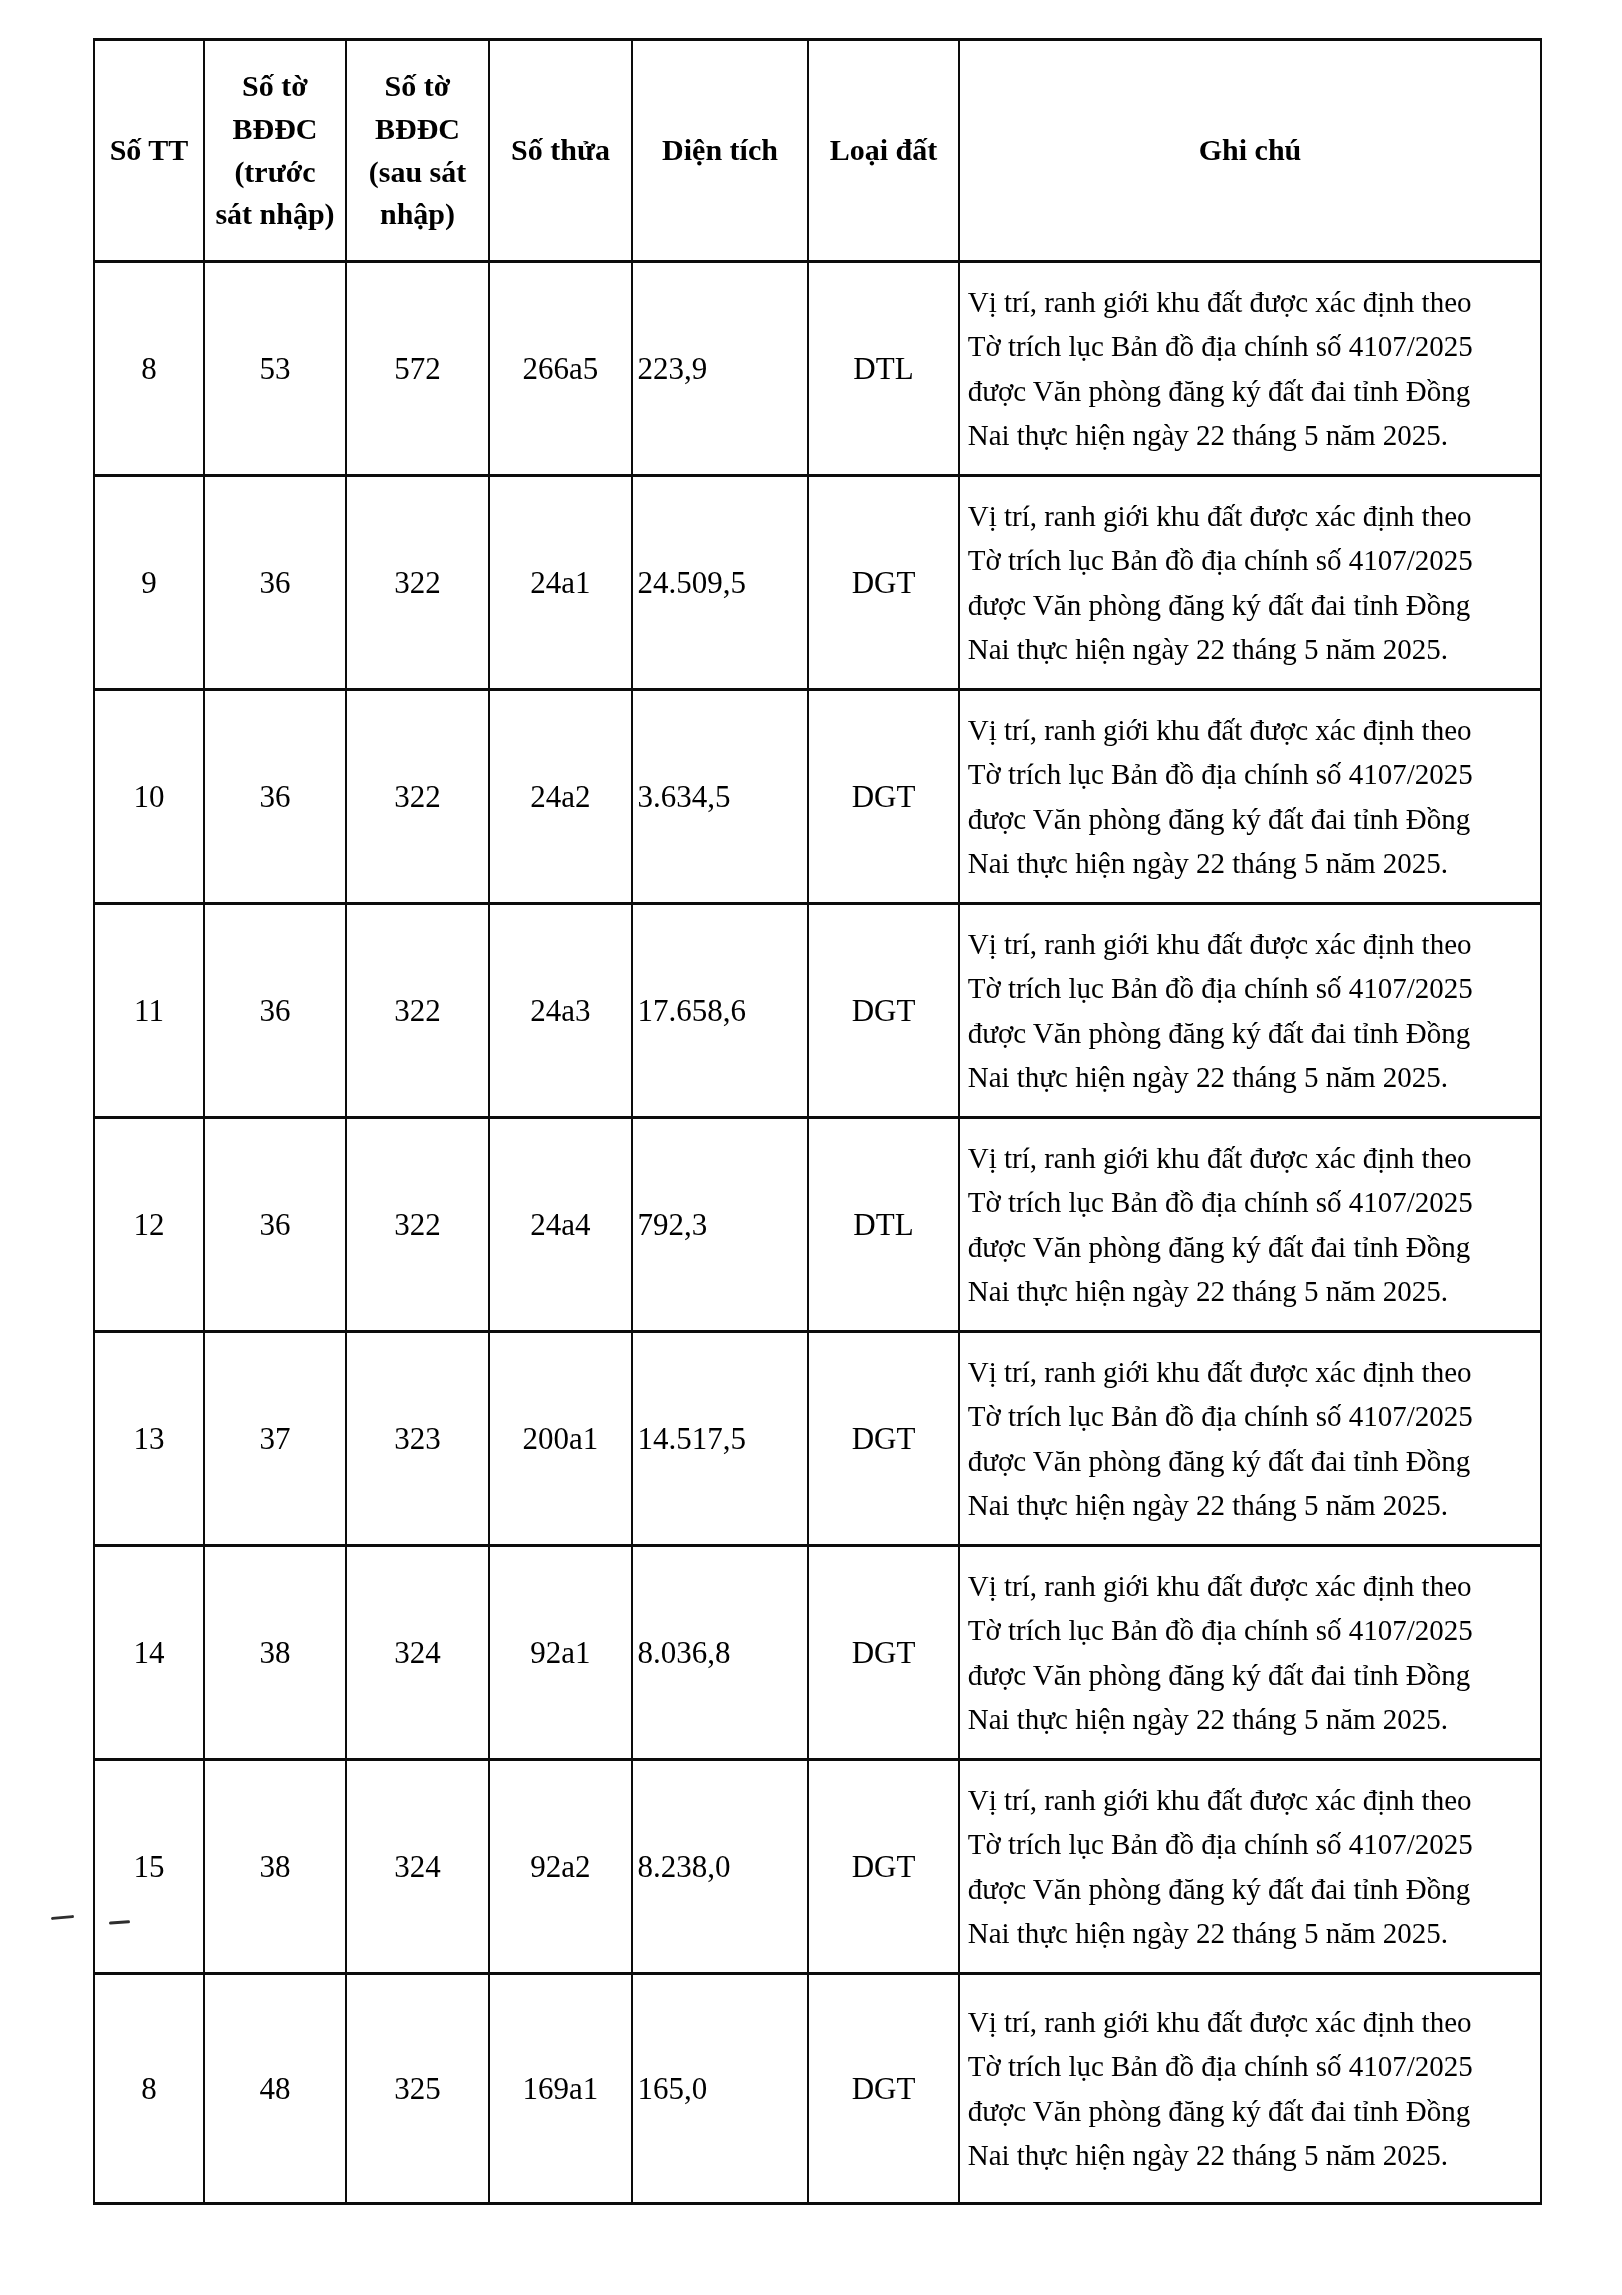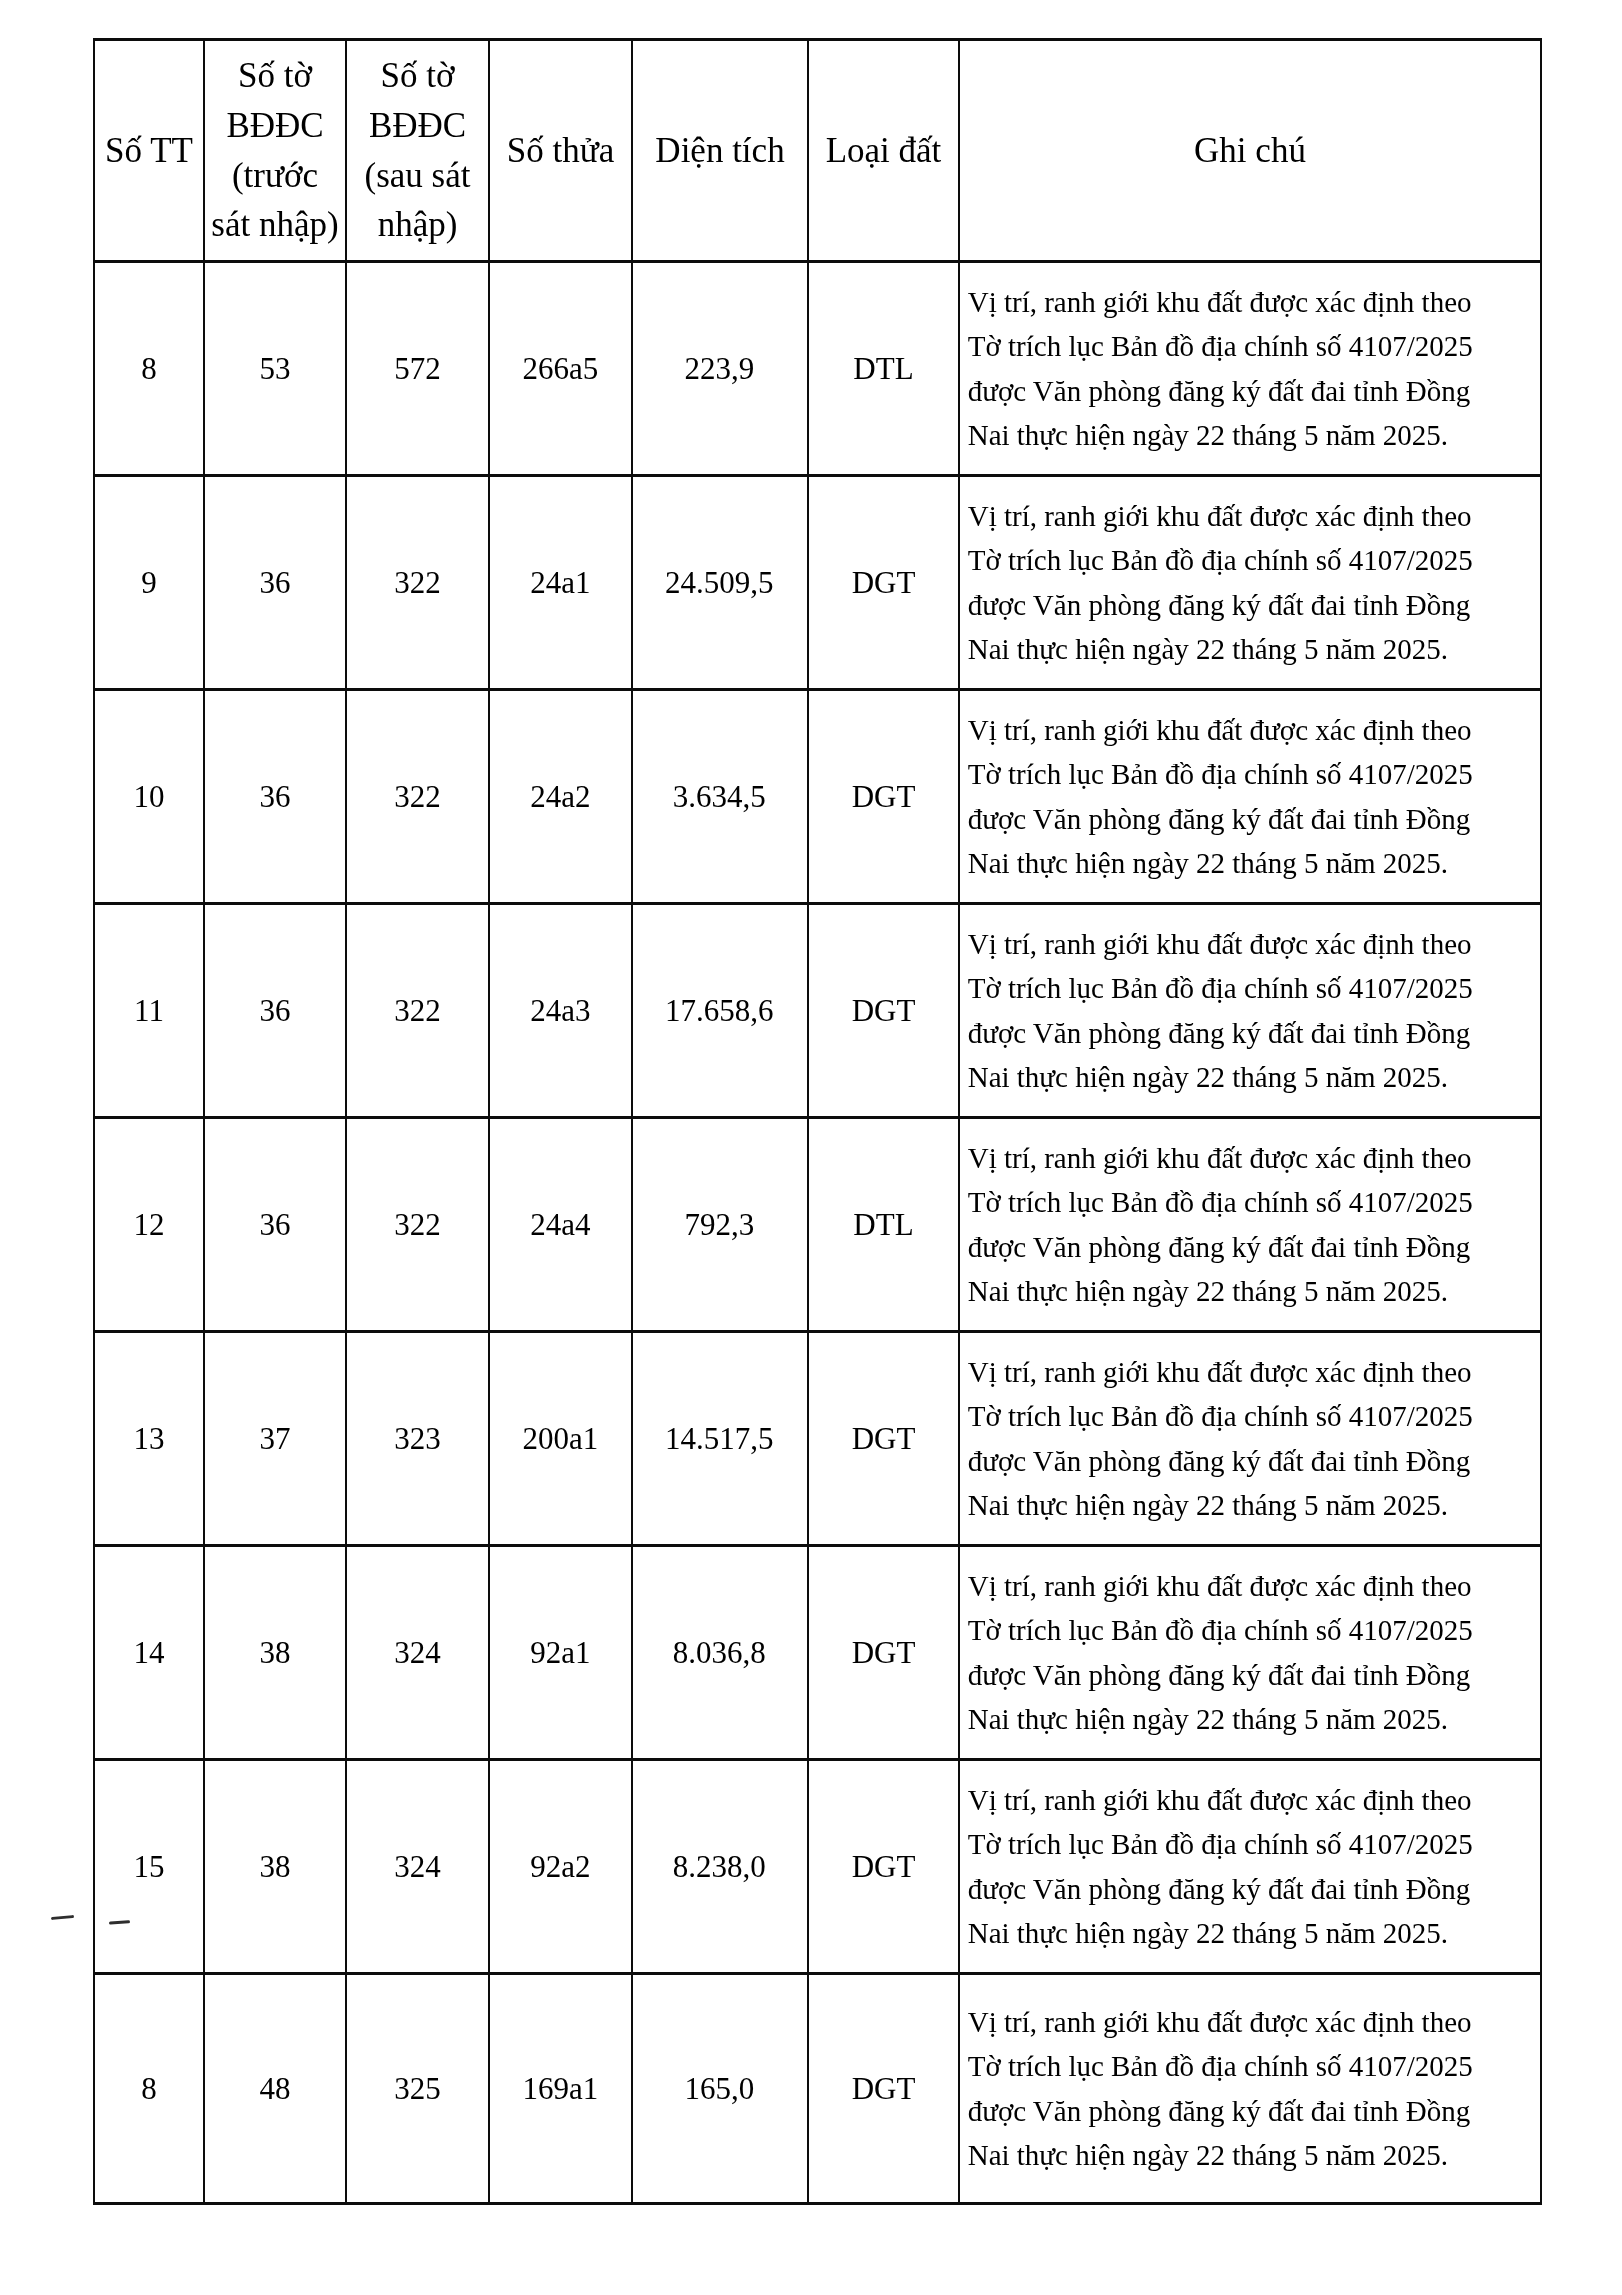--- a/index.html
+++ b/index.html
@@ -21,34 +21,34 @@
     border:2.3px solid #0c0c0c;
     border-top-width:3.8px;
     border-bottom-width:3.8px;
     vertical-align:middle;
     overflow:hidden;
   }
   thead tr{height:222px;}
   tbody tr{height:214px;}
   tbody tr:last-child{height:230px;}
   th{
-    font-weight:normal;
-    font-size:35px;
+    font-weight:bold;
+    font-size:30px;
     line-height:1.42;
     text-align:center;
     white-space:pre-line;
     padding:4.6px 3.1px;
   }
   td{
     font-size:31px;
     text-align:center;
     padding:3.1px 4.6px;
   }
   td.c-dientich{
-    text-align:center;
+    text-align:left;
     padding-right:6px;
   }
   td.c-ghichu{
     font-size:29px;
     line-height:1.52;
     white-space:pre-line;
     text-align:left;
     padding:7.7px 7.7px;
   }
   .scan-dash{

